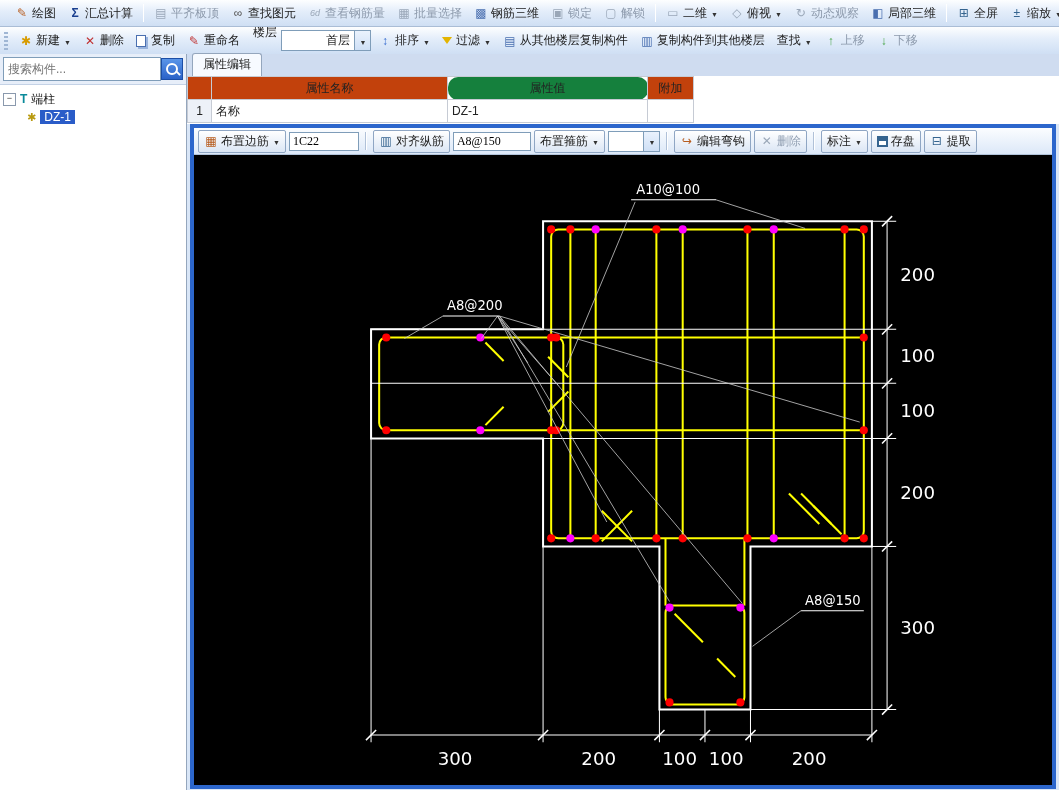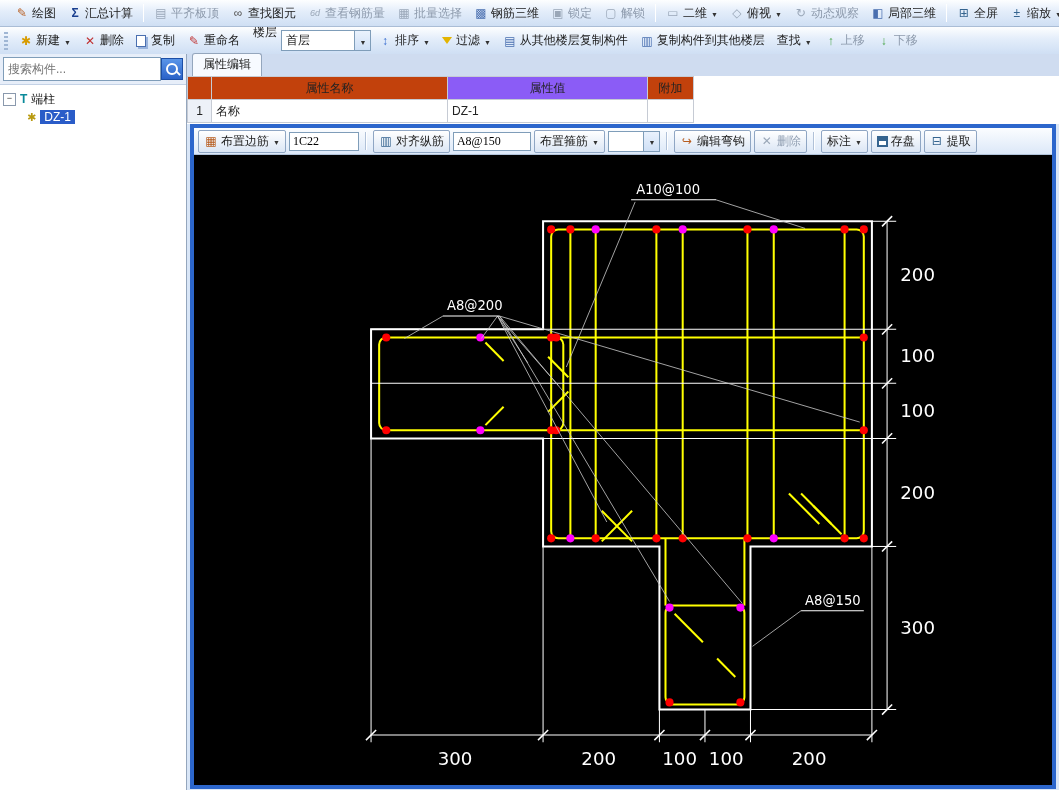--- a/index.html
+++ b/index.html
@@ -34,21 +34,21 @@
   [data-name="sort-icon"]{color:#3a6fd0;}
   [data-name="move-up-icon"],[data-name="move-down-icon"]{color:#49a549;}
   [data-name="place-edge-icon"],[data-name="edit-hook-icon"]{color:#b75c1e;}
   [data-name="align-rebar-icon"]{color:#35648f;}
 
   .ic-copy{display:inline-block;width:8px;height:10px;border:1px solid #4a6fb0;background:#fff;box-shadow:2px 2px 0 #9ab4dd;margin-right:2px;}
   .funnel{display:inline-block;width:0;height:0;border-left:5px solid transparent;border-right:5px solid transparent;border-top:7px solid #e3b400;margin-right:1px;}
   .disk{display:inline-block;width:11px;height:11px;background:#35648f;position:relative;}
   .disk::after{content:"";position:absolute;left:2px;top:5px;width:7px;height:4px;background:#fff;}
 
-  .combo{background:#fff;border:1px solid #7f9db9;height:19px;display:inline-flex;align-items:center;padding-left:4px;justify-content:space-between;}
+  .combo{background:#fff;border:1px solid #7f9db9;height:19px;display:inline-flex;align-items:center;padding-left:4px;justify-content:flex-end;}
   .combo .combo-btn{width:15px;height:100%;margin-left:4px;background:linear-gradient(#eaf2fd,#cfe0f6);border-left:1px solid #7f9db9;display:flex;align-items:center;justify-content:center;}
   .combo-floor{width:84px;}
 
   
   .left-panel{position:absolute;top:54px;left:0;width:186px;bottom:0;background:#fff;border-right:1px solid #94a6bd;display:flex;flex-direction:column;}
   .search-row{display:flex;padding:3px;gap:0;background:#e7eef9;border-bottom:1px solid #c4d2e6;align-items:center;}
   .search-input{flex:1;min-width:0;height:20px;border:1px solid #7f9db9;padding:1px 4px;font-size:12px;font-family:inherit;}
   .search-btn{width:22px;height:22px;background:linear-gradient(#5a95e8,#2a62c8);border:1px solid #1c4ea6;display:flex;align-items:center;justify-content:center;cursor:pointer;padding:0;}
   .mag{position:relative;width:8px;height:8px;border:2px solid #fff;border-radius:50%;display:inline-block;}
   .mag::after{content:"";position:absolute;left:7px;top:7px;width:6px;height:2px;background:#fff;transform:rotate(45deg);}
@@ -62,21 +62,21 @@
   .sel-label{background:#2a5cc8;color:#fff;padding:0 4px;}
 
   
   .tabstrip{position:absolute;left:187px;top:54px;right:0;height:22px;background:#cfdcf0;border-bottom:1px solid #94a6bd;display:flex;align-items:flex-end;padding-left:5px;}
   .tab{background:#f7faff;border:1px solid #94a6bd;border-bottom:none;padding:2px 10px 3px;border-radius:3px 3px 0 0;}
   .prop-area{position:absolute;left:187px;top:76px;right:0;height:48px;background:#fff;}
   .prop-table{border-collapse:collapse;width:100%;table-layout:fixed;}
   .prop-table th,.prop-table td{border:1px solid #c6cbd4;height:22px;padding:0 4px;font-weight:normal;font-size:12px;overflow:hidden;}
   .prop-table th{background:#c2410c;}
   .prop-table .col-rest{border:none;background:#fff;}
-  th.value-col{background:#8b5cf6;}
+  th.value-col{background:#15803d;border-radius:10px;}
   .num-cell{background:#edf1f8;text-align:center;}
 
   
   .dialog{position:absolute;left:190px;top:124px;width:866px;height:665px;box-sizing:border-box;border:4px solid #2c66cc;background:#dfe9f7;display:flex;flex-direction:column;}
   .dlg-title{height:20px;background:linear-gradient(#3a7bed,#1648b0);color:#fff;font-weight:bold;display:flex;align-items:center;padding:0 6px;flex:0 0 auto;}
   .dlg-toolbar{height:26px;background:linear-gradient(#fbfdff,#dce8f8);border-bottom:1px solid #b1c3da;display:flex;align-items:center;gap:3px;padding:0 4px;flex:0 0 auto;white-space:nowrap;overflow:hidden;}
   .dlg-btn{display:inline-flex;align-items:center;gap:3px;padding:2px 5px;border:1px solid #8fa6c4;background:linear-gradient(#ffffff,#dbe6f5);border-radius:2px;cursor:pointer;}
   .dlg-btn.disabled{color:#93a1b4;cursor:default;}
   .dlg-input{height:17px;border:1px solid #7f9db9;font-size:12px;padding:0 3px;font-family:Liberation Serif, serif;}
   .canvas{flex:1;background:#000;position:relative;}

